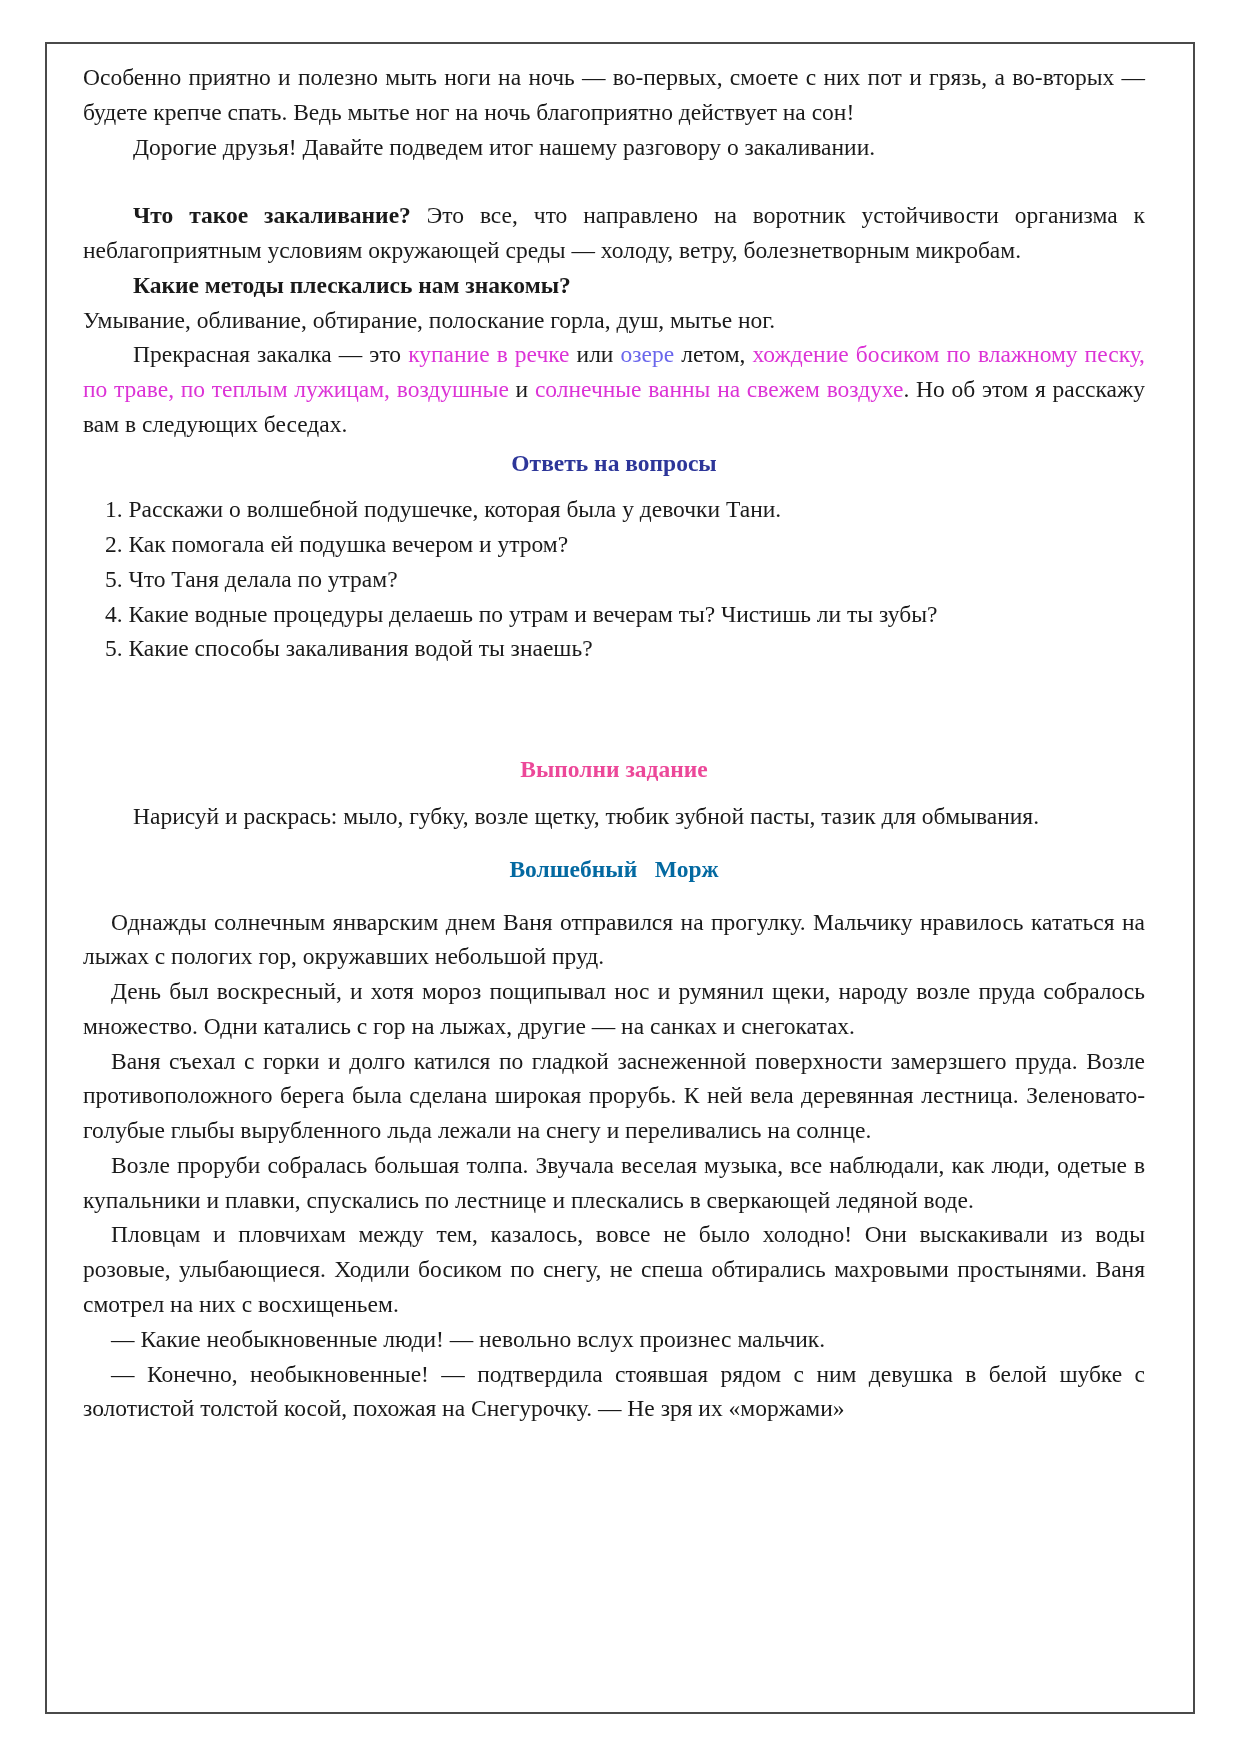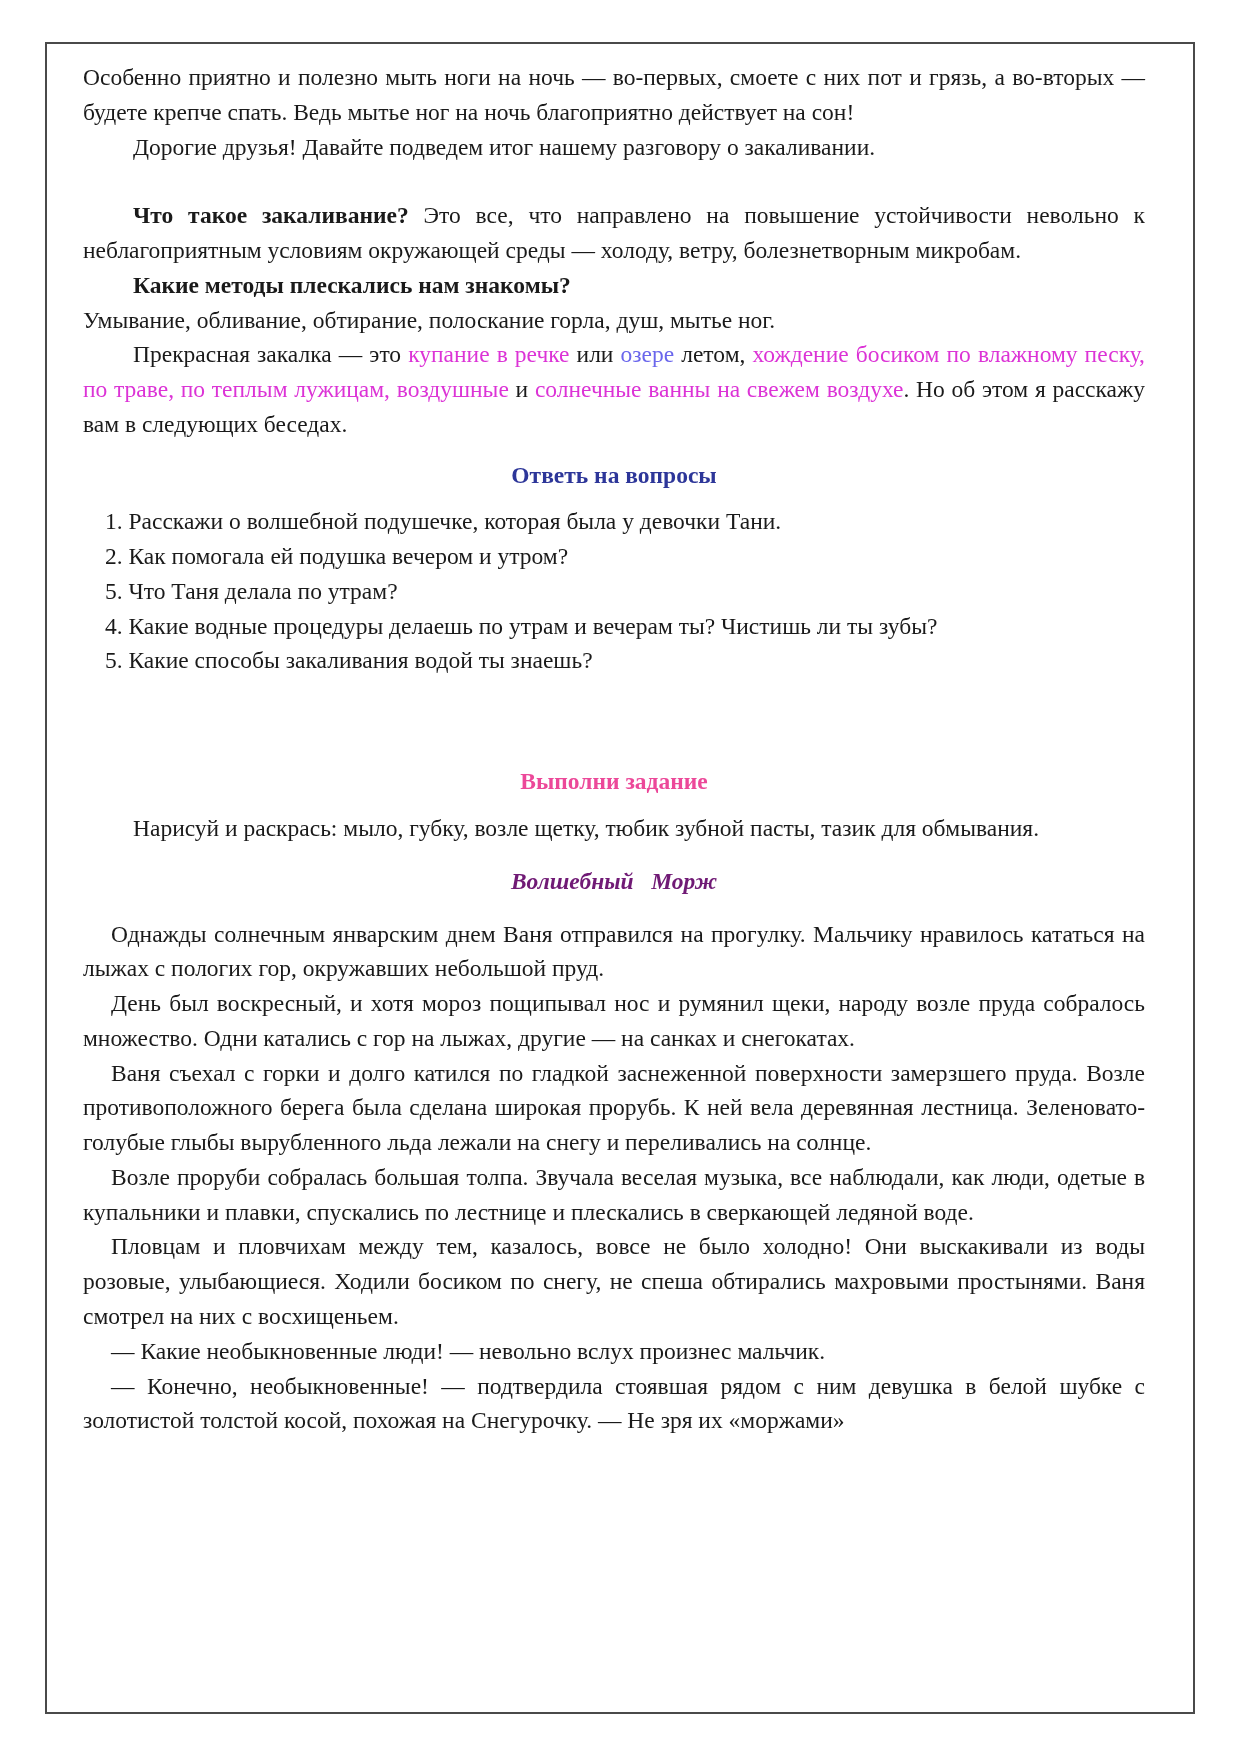--- a/index.html
+++ b/index.html
@@ -39,47 +39,47 @@
     margin-top: 12px;
     margin-bottom: 12px;
   }
   .li {
     text-align: left;
     padding-left: 22px;
   }
   .indent-lg { text-indent: 50px; }
   .indent-sm { text-indent: 28px; }
   .mt-line { margin-top: 34px; }
-  .mt-sm   { margin-top: 16px; }
+  .mt-sm   { margin-top: 4px; }
   .mt-md   { margin-top: 18px; }
   .mt-xl   { margin-top: 86px; }
   .mb-md   { margin-bottom: 18px; }
   .bold { font-weight: bold; }
 </style>
 </head>
 <body>
 
 <div class="page">
   <div class="frame">
     <main>
         <div class="block p"><span>Особенно приятно и полезно мыть ноги на ночь — во-первых, смоете с них пот и грязь, а во-вторых — будете крепче спать. Ведь мытье ног на ночь благоприятно действует на сон!</span></div>
         <div class="block p indent-lg"><span>Дорогие друзья! Давайте подведем итог нашему разговору о закаливании.</span></div>
-        <div class="block p indent-lg mt-line"><span class="bold">Что такое закаливание? </span><span>Это все, что направлено на повышение устойчивости невольно к неблагоприятным условиям окружающей среды — холоду, ветру, болезнетворным микробам.</span></div>
+        <div class="block p indent-lg mt-line"><span class="bold">Что такое закаливание? </span><span>Это все, что направлено на воротник устойчивости организма к неблагоприятным условиям окружающей среды — холоду, ветру, болезнетворным микробам.</span></div>
         <div class="block p indent-lg"><span class="bold">Какие методы плескались нам знакомы?</span></div>
         <div class="block p"><span>Умывание, обливание, обтирание, полоскание горла, душ, мытье ног.</span></div>
         <div class="block p indent-lg"><span>Прекрасная закалка — это </span><span style="color: rgb(220, 51, 214);">купание в речке</span><span> или </span><span style="color: rgb(106, 102, 236);">озере</span><span> летом, </span><span style="color: rgb(220, 51, 214);">хождение босиком по влажному песку, по траве, по теплым лужицам, воздушные</span><span> и </span><span style="color: rgb(220, 51, 214);">солнечные ванны на свежем воздухе</span><span>. Но об этом я расскажу вам в следующих беседах.</span></div>
         <div class="block heading mt-sm" style="color: rgb(45, 54, 153);"><span class="bold">Ответь на вопросы</span></div>
         <div class="block li"><span>1. Расскажи о волшебной подушечке, которая была у девочки Тани.</span></div>
         <div class="block li"><span>2. Как помогала ей подушка вечером и утром?</span></div>
         <div class="block li"><span>5. Что Таня делала по утрам?</span></div>
         <div class="block li"><span>4. Какие водные процедуры делаешь по утрам и вечерам ты? Чистишь ли ты зубы?</span></div>
         <div class="block li"><span>5. Какие способы закаливания водой ты знаешь?</span></div>
         <div class="block heading mt-xl" style="color: #ec4899;"><span class="bold">Выполни задание</span></div>
         <div class="block p indent-lg"><span>Нарисуй и раскрась: мыло, губку, возле щетку, тюбик зубной пасты, тазик для обмывания.</span></div>
-        <div class="block heading mt-md mb-md" style="color: #701a75; font-style: italic;"><span class="bold">Волшебный&nbsp;&nbsp;&nbsp;Морж</span></div>
+        <div class="block heading mt-md mb-md" style="color: #0369a1;"><span class="bold">Волшебный&nbsp;&nbsp;&nbsp;Морж</span></div>
         <div class="block p indent-sm"><span>Однажды солнечным январским днем Ваня отправился на прогулку. Мальчику нравилось кататься на лыжах с пологих гор, окружавших небольшой пруд.</span></div>
         <div class="block p indent-sm"><span>День был воскресный, и хотя мороз пощипывал нос и румянил щеки, народу возле пруда собралось множество. Одни катались с гор на лыжах, другие — на санках и снегокатах.</span></div>
         <div class="block p indent-sm"><span>Ваня съехал с горки и долго катился по гладкой заснеженной поверхности замерзшего пруда. Возле противоположного берега была сделана широкая прорубь. К ней вела деревянная лестница. Зеленовато-голубые глыбы вырубленного льда лежали на снегу и переливались на солнце.</span></div>
         <div class="block p indent-sm"><span>Возле проруби собралась большая толпа. Звучала веселая музыка, все наблюдали, как люди, одетые в купальники и плавки, спускались по лестнице и плескались в сверкающей ледяной воде.</span></div>
         <div class="block p indent-sm"><span>Пловцам и пловчихам между тем, казалось, вовсе не было холодно! Они выскакивали из воды розовые, улыбающиеся. Ходили босиком по снегу, не спеша обтирались махровыми простынями. Ваня смотрел на них с восхищеньем.</span></div>
         <div class="block p indent-sm"><span>— Какие необыкновенные люди! — невольно вслух произнес мальчик.</span></div>
         <div class="block p indent-sm"><span>— Конечно, необыкновенные! — подтвердила стоявшая рядом с ним девушка в  белой шубке с золотистой толстой косой, похожая на Снегурочку. — Не зря их «моржами»</span></div>
       </main>
   </div>
 </div>

